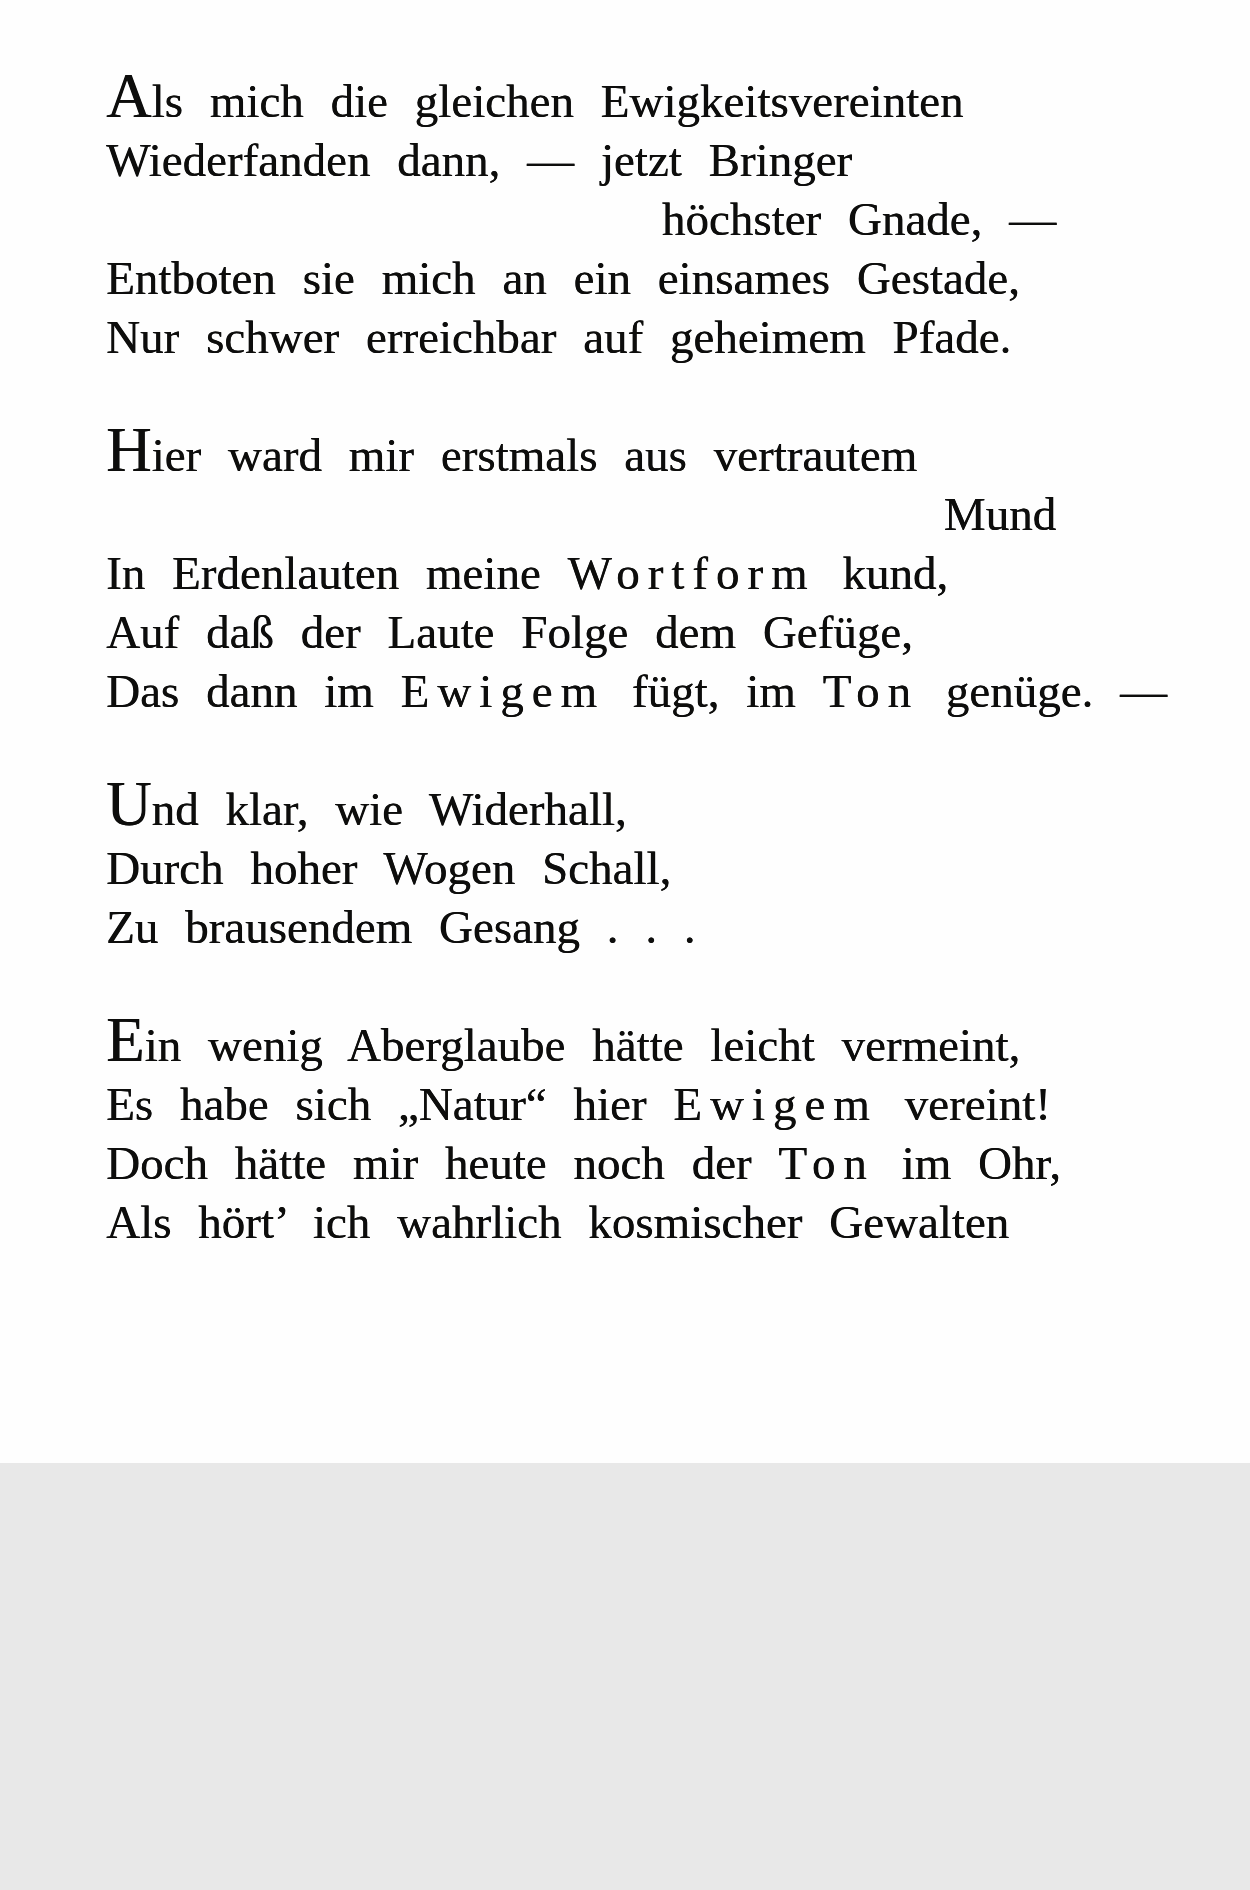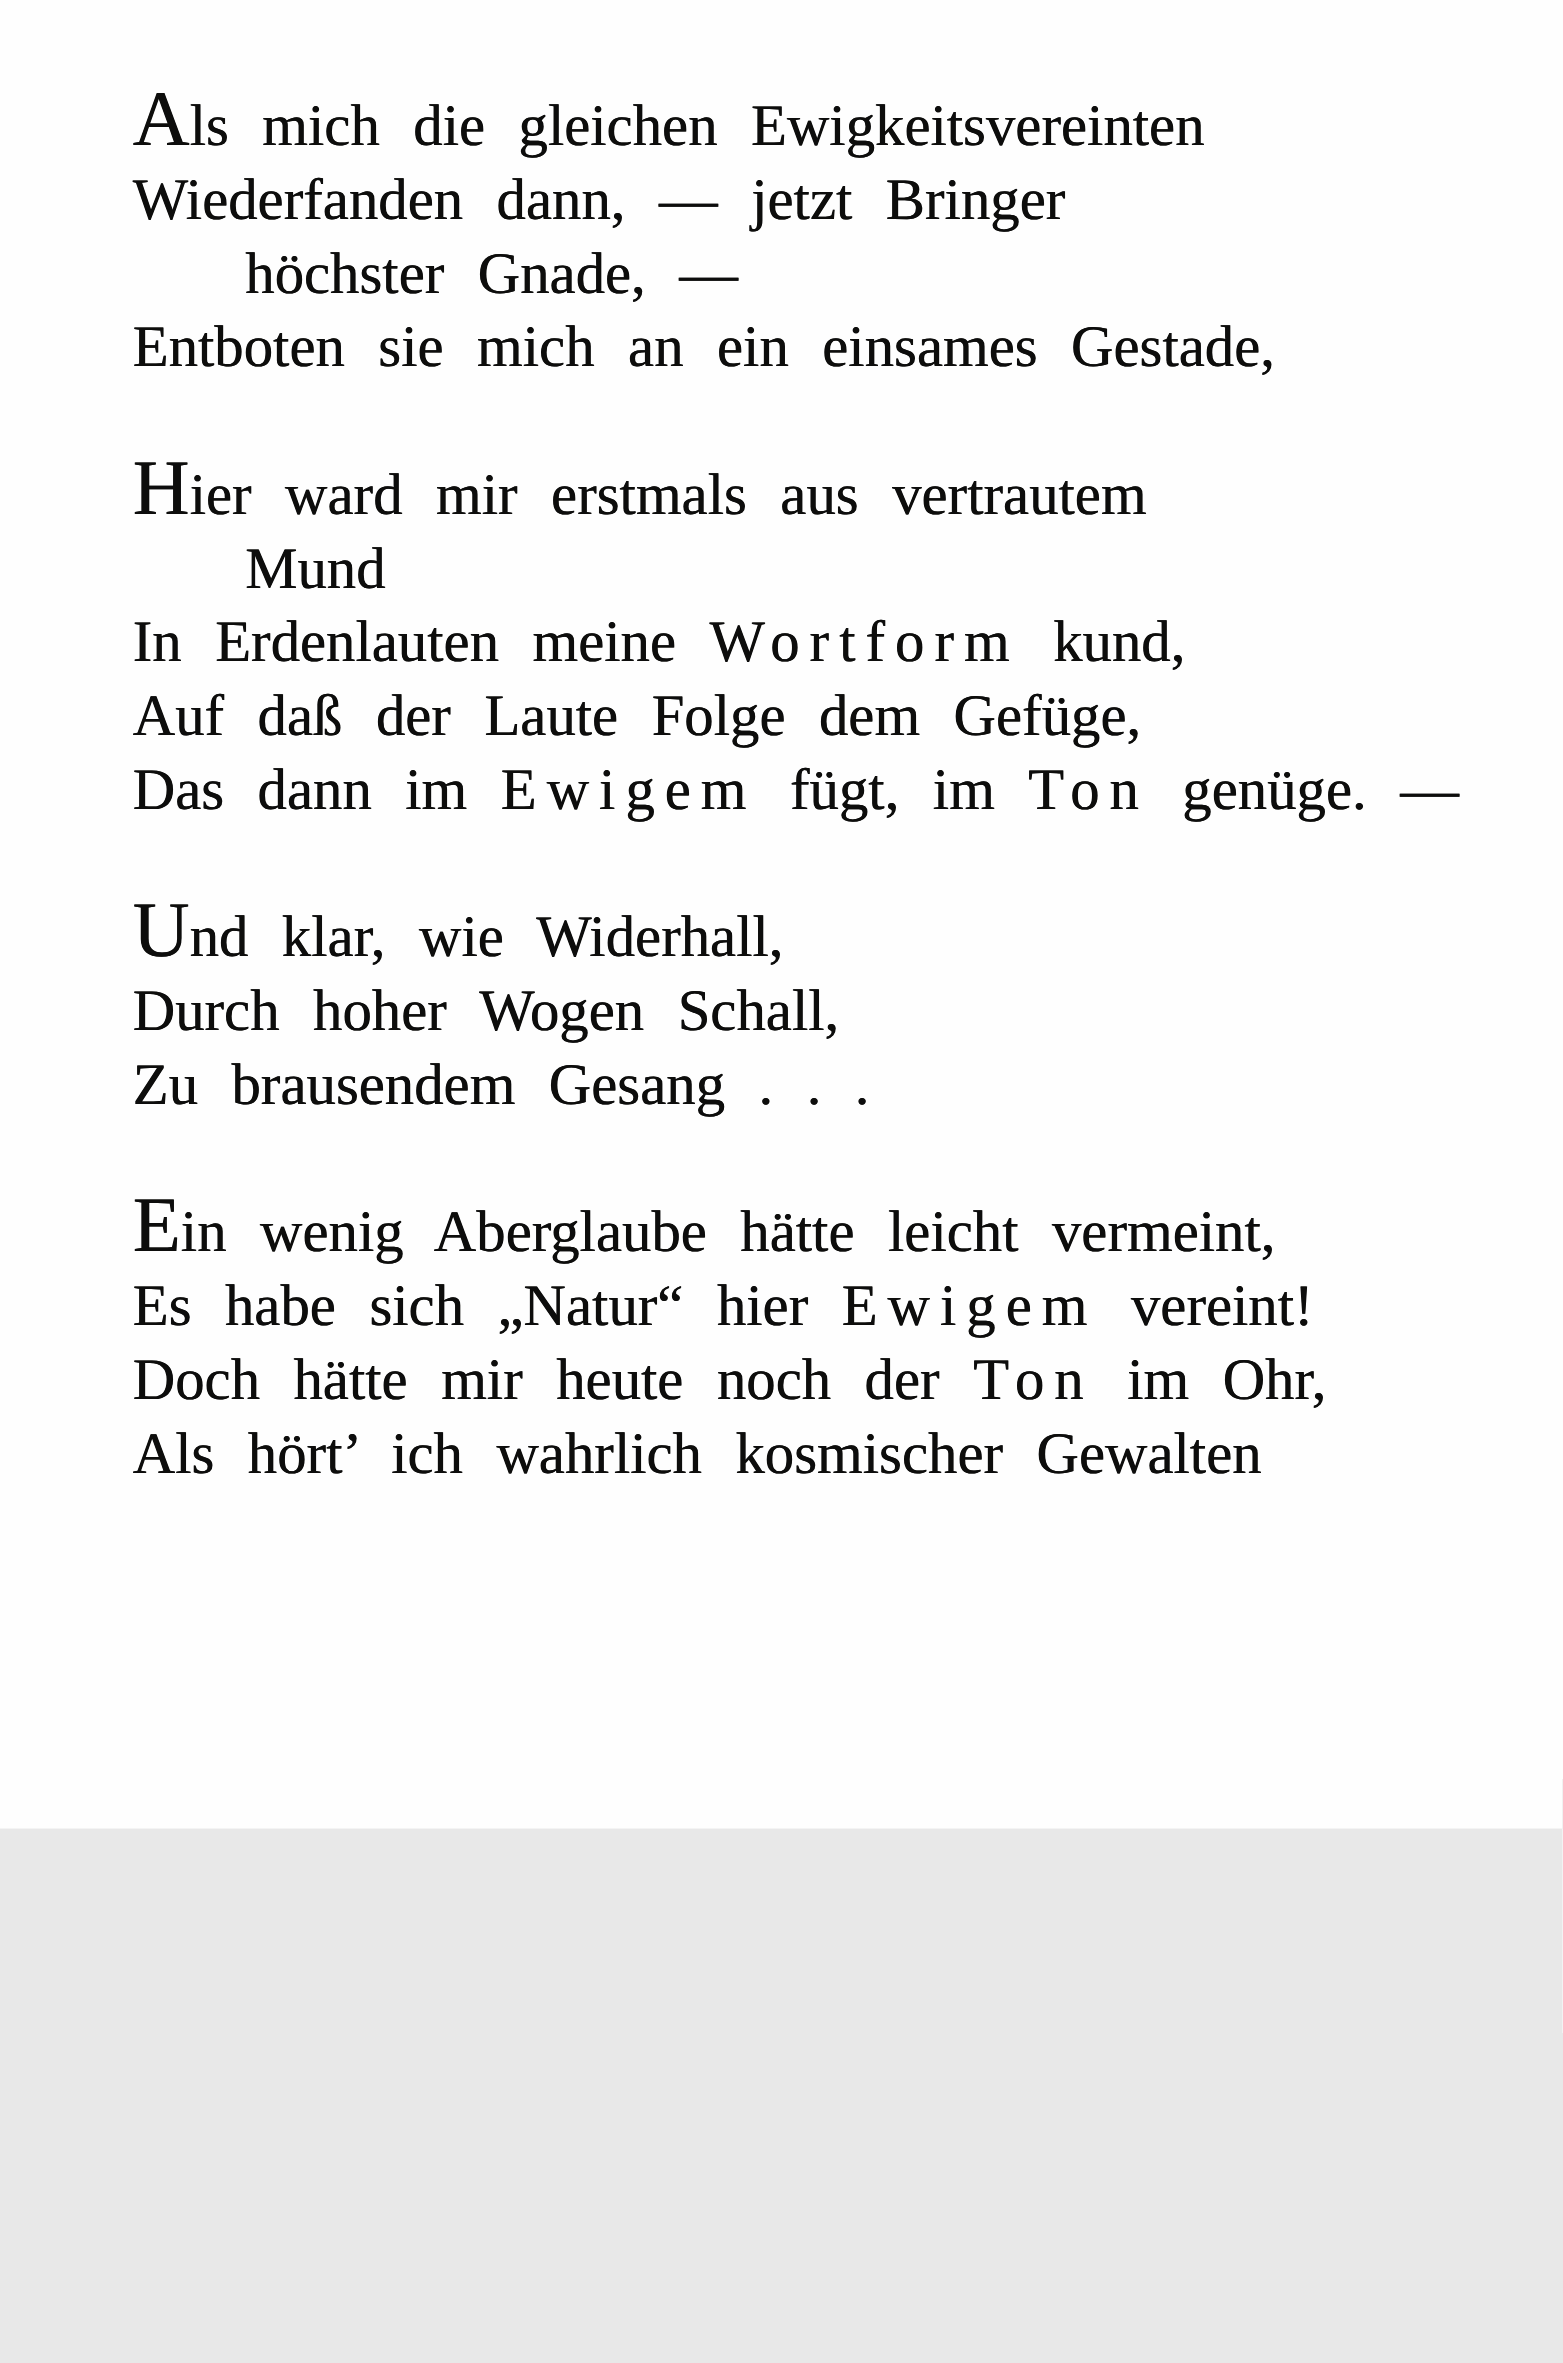--- a/index.html
+++ b/index.html
@@ -28,20 +28,21 @@
   }
   .line {
     font-size: 47px;
     line-height: 59px;
     word-spacing: 0.32em;
     white-space: nowrap;
     text-shadow: 0.4px 0 0 currentColor;
   }
   .line.indent {
     padding-left: 90px;
+    text-align: right;
   }
   .seg.sp {
     letter-spacing: 0.17em;
   }
   .initial {
     font-size: 63px;
     line-height: 20px;
     vertical-align: baseline;
   }
   .page-number {
@@ -56,20 +57,21 @@
 </head>
 <body>
 
 <div class="page">
   <div class="poem" id="poem">
       <div class="stanza">
         <div class="line"><span class="initial">A</span><span class="seg">ls mich die gleichen Ewigkeitsvereinten</span></div>
         <div class="line"><span class="seg">Wiederfanden dann, — jetzt Bringer</span></div>
         <div class="line indent"><span class="seg">höchster Gnade, —</span></div>
         <div class="line"><span class="seg">Entboten sie mich an ein einsames Gestade,</span></div>
+        <div class="line"><span class="seg">Nur schwer erreichbar auf geheimem Pfade.</span></div>
       </div>
       <div class="stanza">
         <div class="line"><span class="initial">H</span><span class="seg">ier ward mir erstmals aus vertrautem</span></div>
         <div class="line indent"><span class="seg">Mund</span></div>
         <div class="line"><span class="seg">In Erdenlauten meine </span><span class="seg sp">Wortform</span><span class="seg"> kund,</span></div>
         <div class="line"><span class="seg">Auf daß der Laute Folge dem Gefüge,</span></div>
         <div class="line"><span class="seg">Das dann im </span><span class="seg sp">Ewigem</span><span class="seg"> fügt, im </span><span class="seg sp">Ton</span><span class="seg"> genüge. —</span></div>
       </div>
       <div class="stanza">
         <div class="line"><span class="initial">U</span><span class="seg">nd klar, wie Widerhall,</span></div>

